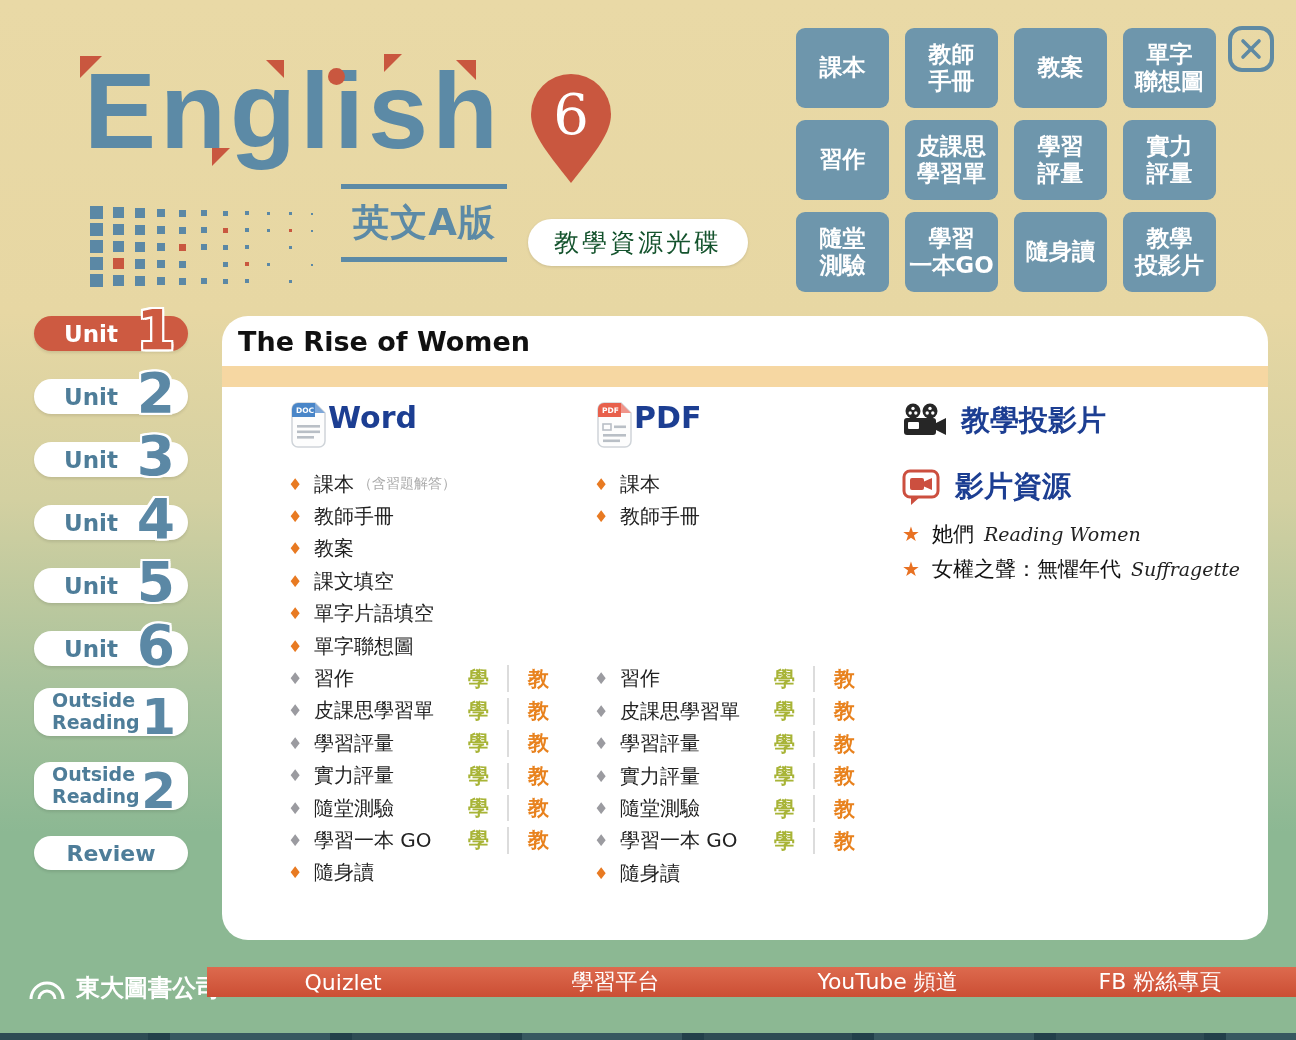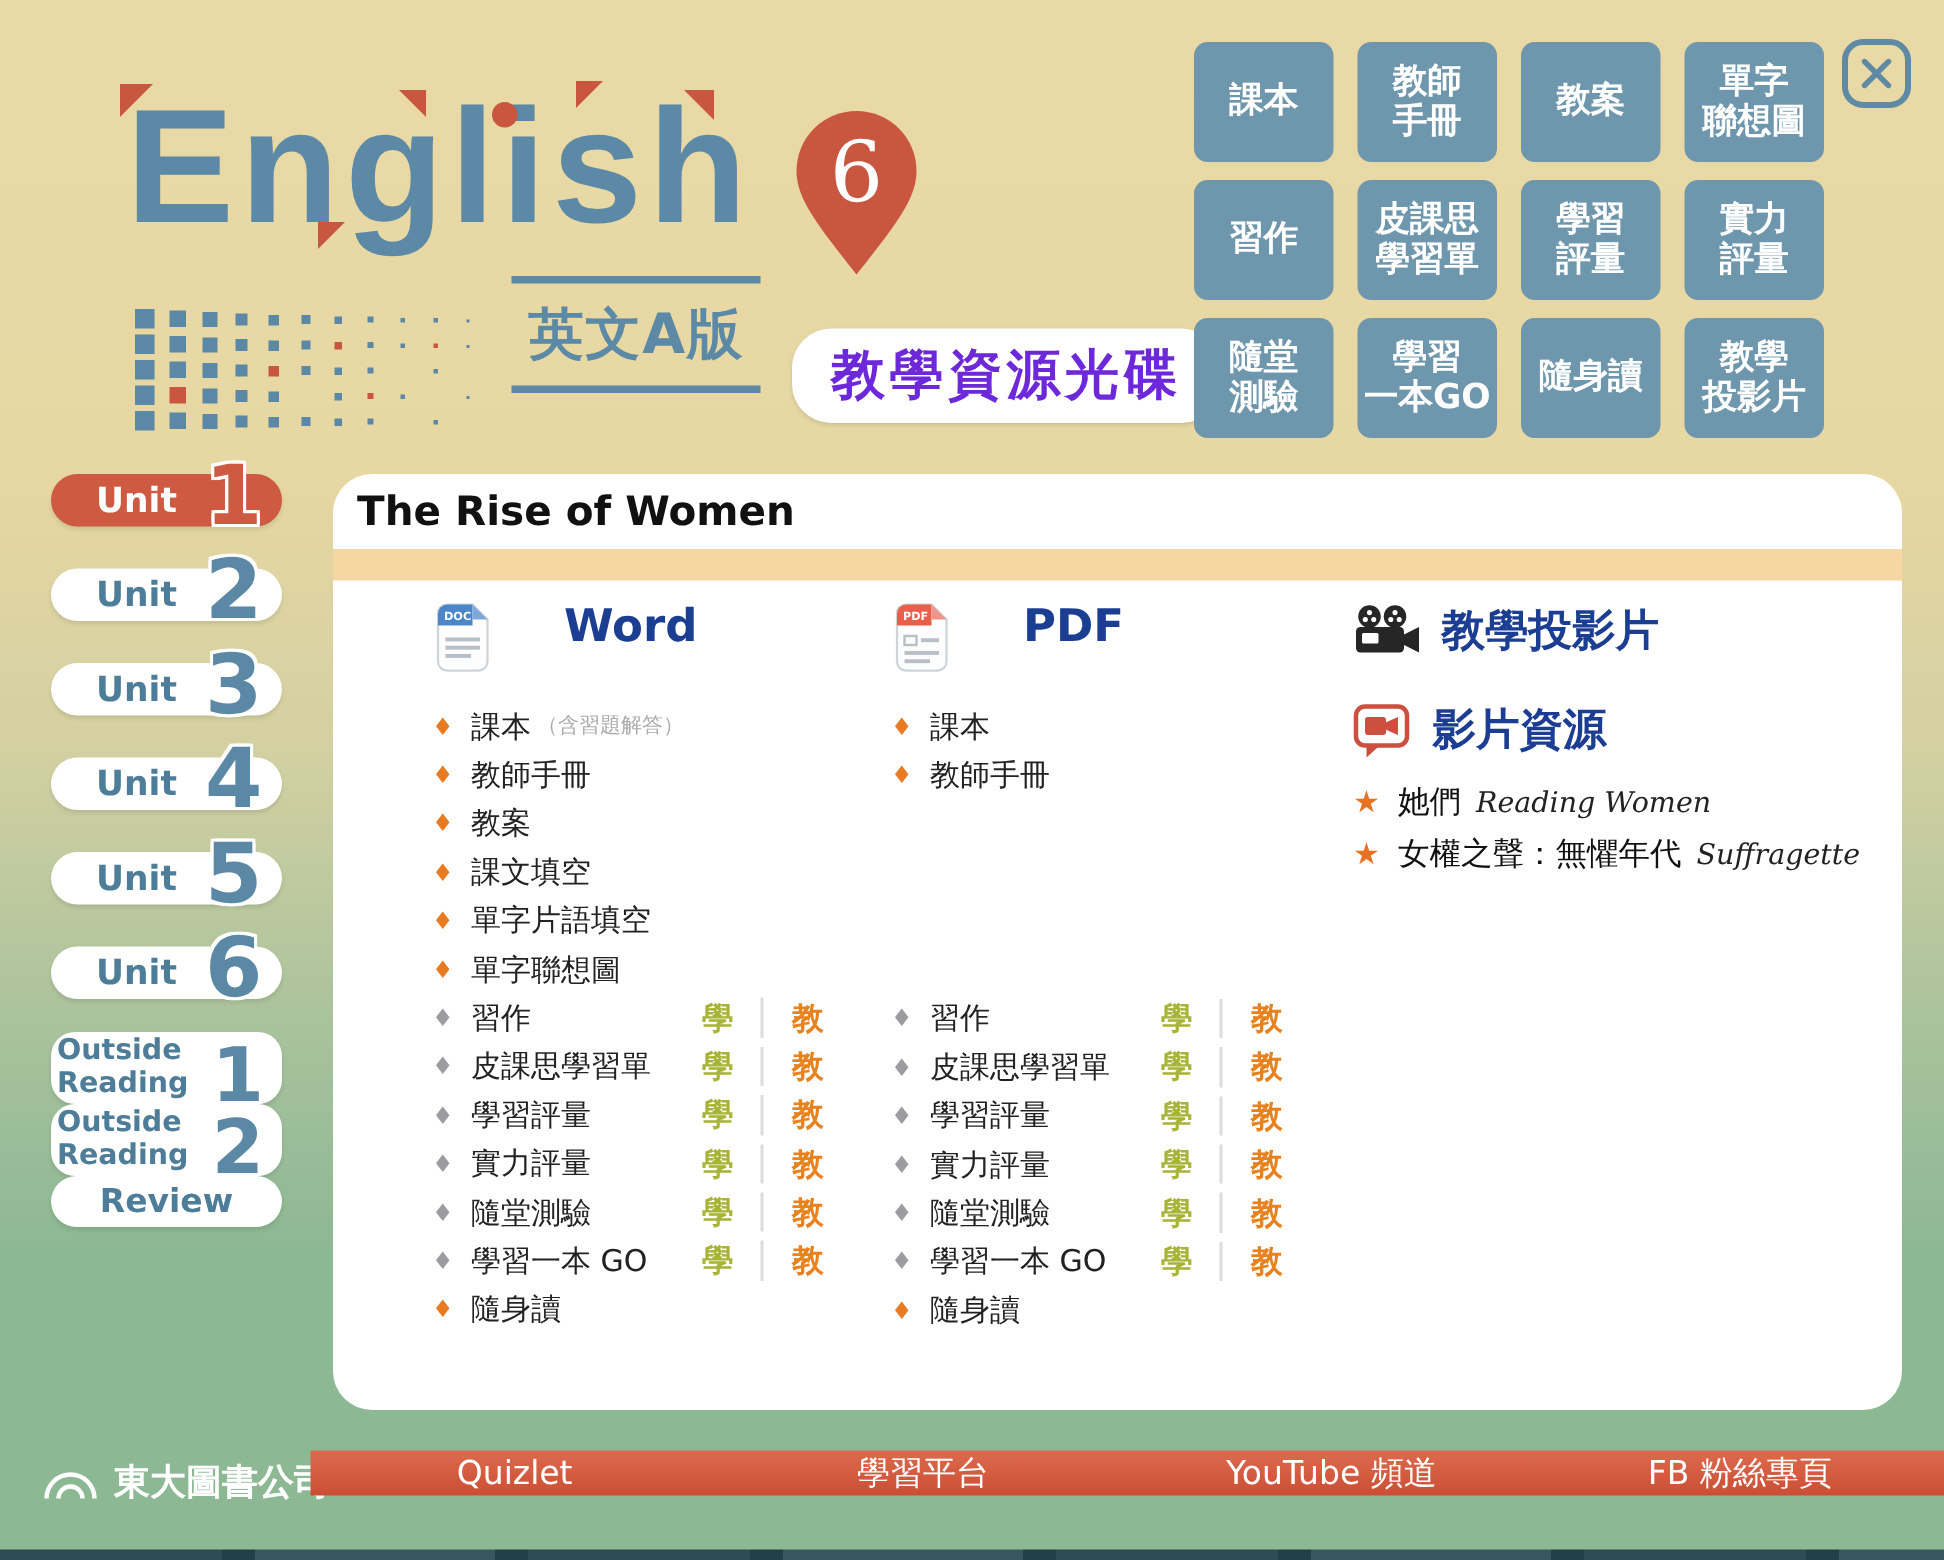--- a/index.html
+++ b/index.html
@@ -16,21 +16,21 @@
   .tri{ clip-path:polygon(0 0,100% 0,0 100%); }
   .tri2{ clip-path:polygon(100% 0,100% 100%,0 0); }
   .idot{ border-radius:50%; }
   .pin{ position:absolute; left:528px; top:72px; width:86px; height:114px; }
   .pin text{ font-family:"DejaVu Serif", serif; font-size:56px; fill:#fff; }
   .dots{ position:absolute; left:88px; top:204px; }
   .edition{ position:absolute; left:341px; top:184px; width:166px; text-align:center;
     border-top:5px solid #5c8aa6; border-bottom:5px solid #5c8aa6; padding:9px 0;
     font-size:37px; font-weight:bold; color:#5c8aa6; letter-spacing:1px; }
   .disc-pill{ position:absolute; left:528px; top:219px; background:#fff; border-radius:26px;
-    padding:7px 26px; font-size:36px; font-weight:bold; color:#6d28d9; letter-spacing:3px;
+    padding:7px 26px; font-size:25px; font-weight:normal; color:#14532d; letter-spacing:3px;
     box-shadow:0 1px 3px rgba(0,0,0,.12); }
   
   .top-menu{ position:absolute; left:796px; top:28px; display:grid;
     grid-template-columns:repeat(4,93px); grid-auto-rows:80px; gap:12px 16px; }
   .menu-btn{ background:#6e96ac; border-radius:9px; color:#fff; font-weight:bold;
     font-size:23px; line-height:1.18; display:flex; align-items:center; justify-content:center;
     text-align:center; white-space:pre-line; cursor:pointer; }
   .close-btn{ position:absolute; left:1228px; top:26px; width:46px; height:46px;
     border:4px solid #5f8aa3; border-radius:14px; display:flex; align-items:center;
     justify-content:center; cursor:pointer; }
@@ -38,35 +38,35 @@
   .sidebar{ position:absolute; left:34px; top:316px; width:154px; }
   .pill{ position:relative; background:#fff; border-radius:18px; display:flex; align-items:center;
     color:#4e7d99; font-weight:bold; box-shadow:0 2px 3px rgba(0,0,0,.10); cursor:pointer; }
   .pill-unit{ height:35px; margin-bottom:28px; padding-left:30px; font-size:23px; }
   .pill-unit.last{ margin-bottom:22px; }
   .pill--active{ background:#cd5a41; color:#fff; }
   .pill-num{ position:absolute; right:13px; bottom:-3px; font-size:55px; line-height:.85;
     font-weight:bold; color:#5b88a5;
     text-shadow:-2px -2px 0 #fff,2px -2px 0 #fff,-2px 2px 0 #fff,2px 2px 0 #fff,0 -2px 0 #fff,0 2px 0 #fff,-2px 0 0 #fff,2px 0 0 #fff; }
   .pill--active .pill-num{ color:#cd5a41; }
-  .pill-outside{ height:48px; padding-left:4px; font-size:19px;
+  .pill-outside{ height:48px; margin-bottom:26px; padding-left:18px; font-size:19px;
     line-height:1.15; white-space:pre-line; border-radius:16px; }
   .pill-outside .pill-num{ font-size:50px; right:12px; bottom:-2px; }
   .pill-review{ height:34px; justify-content:center; font-size:22px; }
   
   .panel{ position:absolute; left:222px; top:316px; width:1046px; height:624px;
     background:#fff; border-radius:26px;padding-left:20px; }
   .panel-title{ position:absolute; left:16px; top:10px; font-size:27px; font-weight:bold; color:#111; }
   .orange-band{ position:absolute; left:0; right:0; top:50px; height:21px; background:#f6d7a2; }
   .col{ position:absolute; top:84px; }
   .col-word{ left:66px; width:300px; }
   .col-pdf{ left:372px; width:300px; }
   .col-media{ left:680px; width:360px; }
   .col-header{ display:flex; align-items:flex-start; height:52px; margin-bottom:16px; cursor:pointer; }
-  .col-header .hlabel{ font-size:30px; font-weight:bold; color:#1c3e92;margin-left:48px; }
+  .col-header .hlabel{ font-size:30px; font-weight:bold; color:#1c3e92; }
   .res-row{ position:relative; height:32.4px; display:flex; align-items:center; font-size:20px; color:#222; }
   .dia{ width:26px; font-size:16px; color:#e87a22; flex:none; }
   .dia--gray{ color:#9b9ba0; }
   .res-label{ white-space:nowrap; }
   .note{ font-size:14px; color:#ababab; margin-left:4px; white-space:nowrap; }
   .lk{ position:absolute; font-size:21px; font-weight:bold; cursor:pointer; }
   .lk-student{ left:180px; color:#a8b437; }
   .lk-teacher{ left:240px; color:#e8821e; }
   .vsep{ position:absolute; left:219px; top:3px; bottom:3px; width:2px; background:#dcdcdc; }
   .row-gap{ height:130px; }

